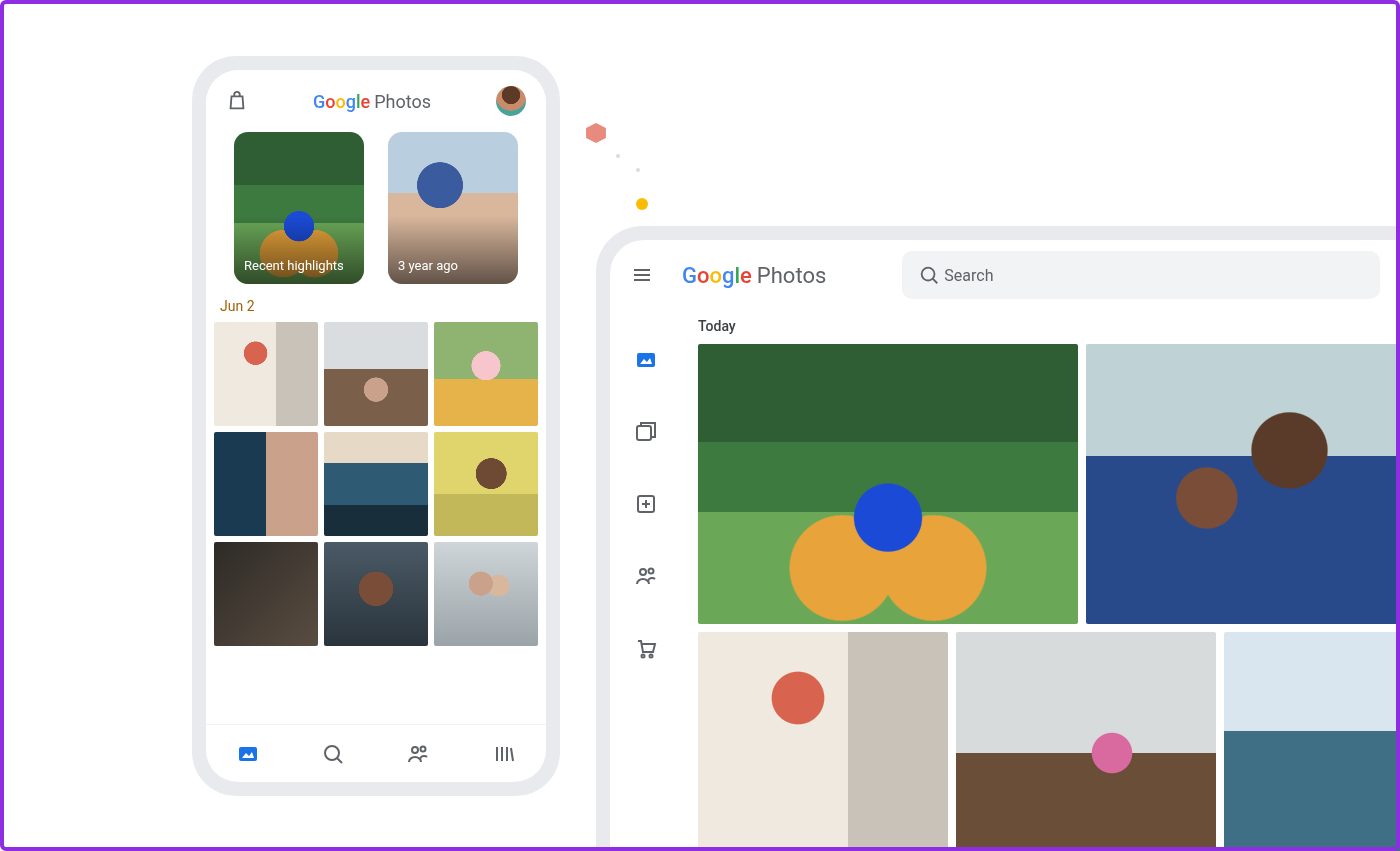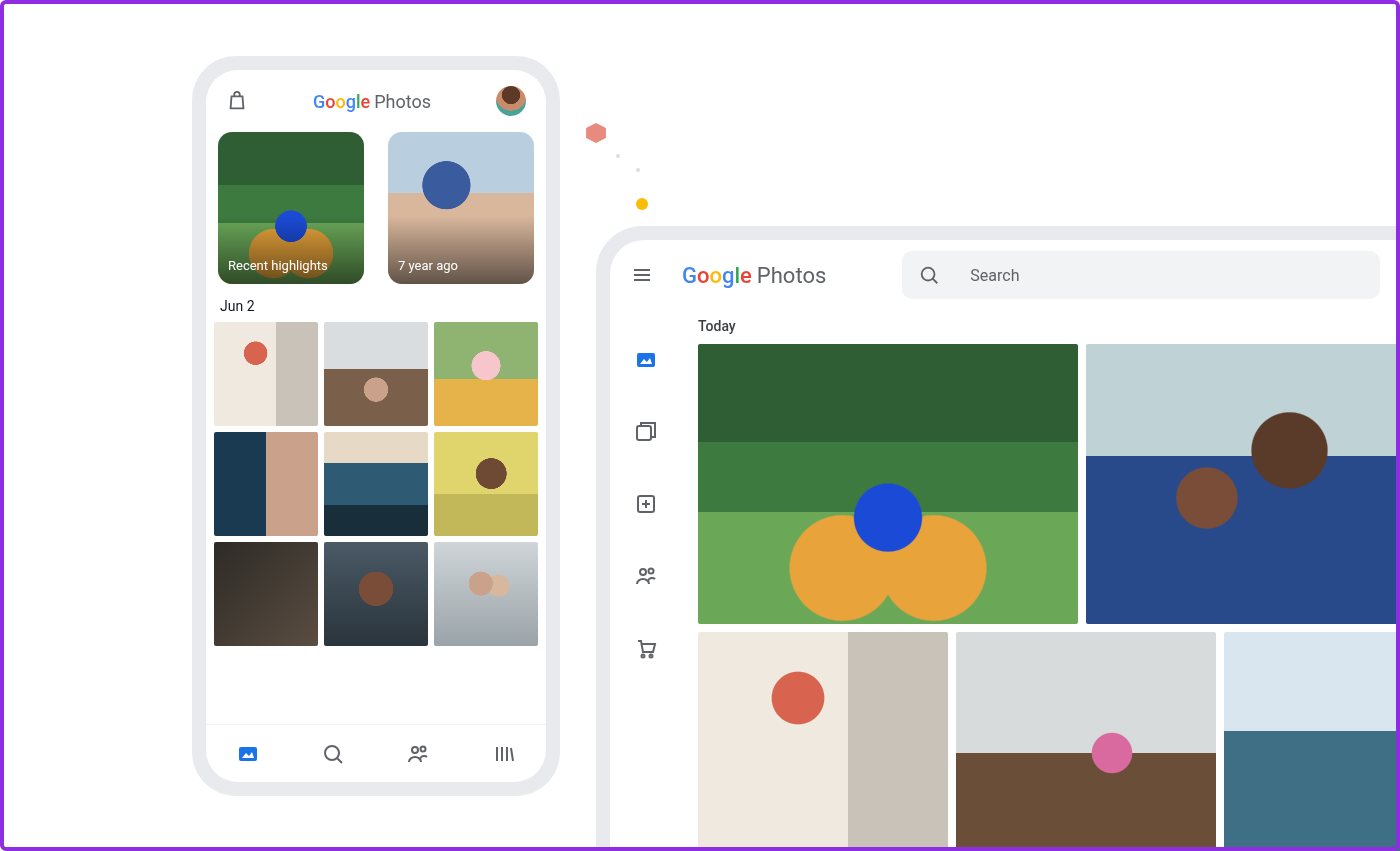--- a/index.html
+++ b/index.html
@@ -49,42 +49,42 @@
   .phone-logo { display:flex; align-items:center; font-size:18px; }
   .phone-logo .grey { color:#5f6368; margin-left:4px; }
 
   .avatar {
     width: 30px; height: 30px; border-radius: 50%;
     background: radial-gradient(circle at 50% 30%, #5d3a28 0 35%, #c98b6a 36% 60%, #4aa39a 61% 100%);
   }
 
   .memories {
     display:flex; gap:24px;
-    padding: 0 12px;
+    padding: 0 28px;
   }
   .memory {
     flex:1 1 0;
     height:152px;
     border-radius:14px;
     position:relative;
     color:#fff;
     font-size:13px;
     display:flex; align-items:flex-end;
     padding:10px;
     overflow:hidden;
   }
   .memory span { position:relative; z-index:2; line-height:1.2; }
   .memory::after{
     content:"";
     position:absolute; inset:0;
     background:linear-gradient(180deg, rgba(0,0,0,0) 55%, rgba(0,0,0,.55) 100%);
   }
 
   .section-label{
-    font-size:14px; color:#0f172a;
+    font-size:14px; color:#a16207;
     padding:14px 14px 8px;
   }
 
   .grid3 {
     display:grid; grid-template-columns:repeat(3,1fr);
     gap:6px; padding:0 8px;
   }
   .thumb { aspect-ratio:1/1; border-radius:2px; }
 
   .phone-tabbar{
@@ -125,21 +125,21 @@
   .menu-icon{ color:#5f6368; }
   .desk-logo{ display:flex; align-items:center; font-size:22px; }
   .desk-logo .grey{ color:#5f6368; margin-left:5px; }
   .searchbar{
     margin-left:48px;
     flex:1;
     height:48px;
     background:#f1f3f4;
     border-radius:10px;
     display:flex; align-items:center;
-    gap:30px;
+    gap:4px;
     padding:0 16px;
     color:#5f6368;
     font-size:16px;
   }
 
   .desk-body{ flex:1; display:flex; overflow:hidden; }
   .desk-side{
     width:72px;
     display:flex; flex-direction:column; align-items:center;
     gap:48px;
@@ -242,21 +242,21 @@
         <span class="grey">Photos</span>
       </span>
       <span class="avatar"></span>
     </div>
 
     <div class="memories">
       <div class="memory bg-forest">
         <span>Recent highlights</span>
       </div>
       <div class="memory bg-year">
-        <span>7 year ago</span>
+        <span>3 year ago</span>
       </div>
     </div>
 
     <div class="section-label">Jun 2</div>
 
     <div class="grid3">
       <div class="thumb bg-parent"></div>
       <div class="thumb bg-kitchen"></div>
       <div class="thumb bg-laugh"></div>
       <div class="thumb bg-couple"></div>

